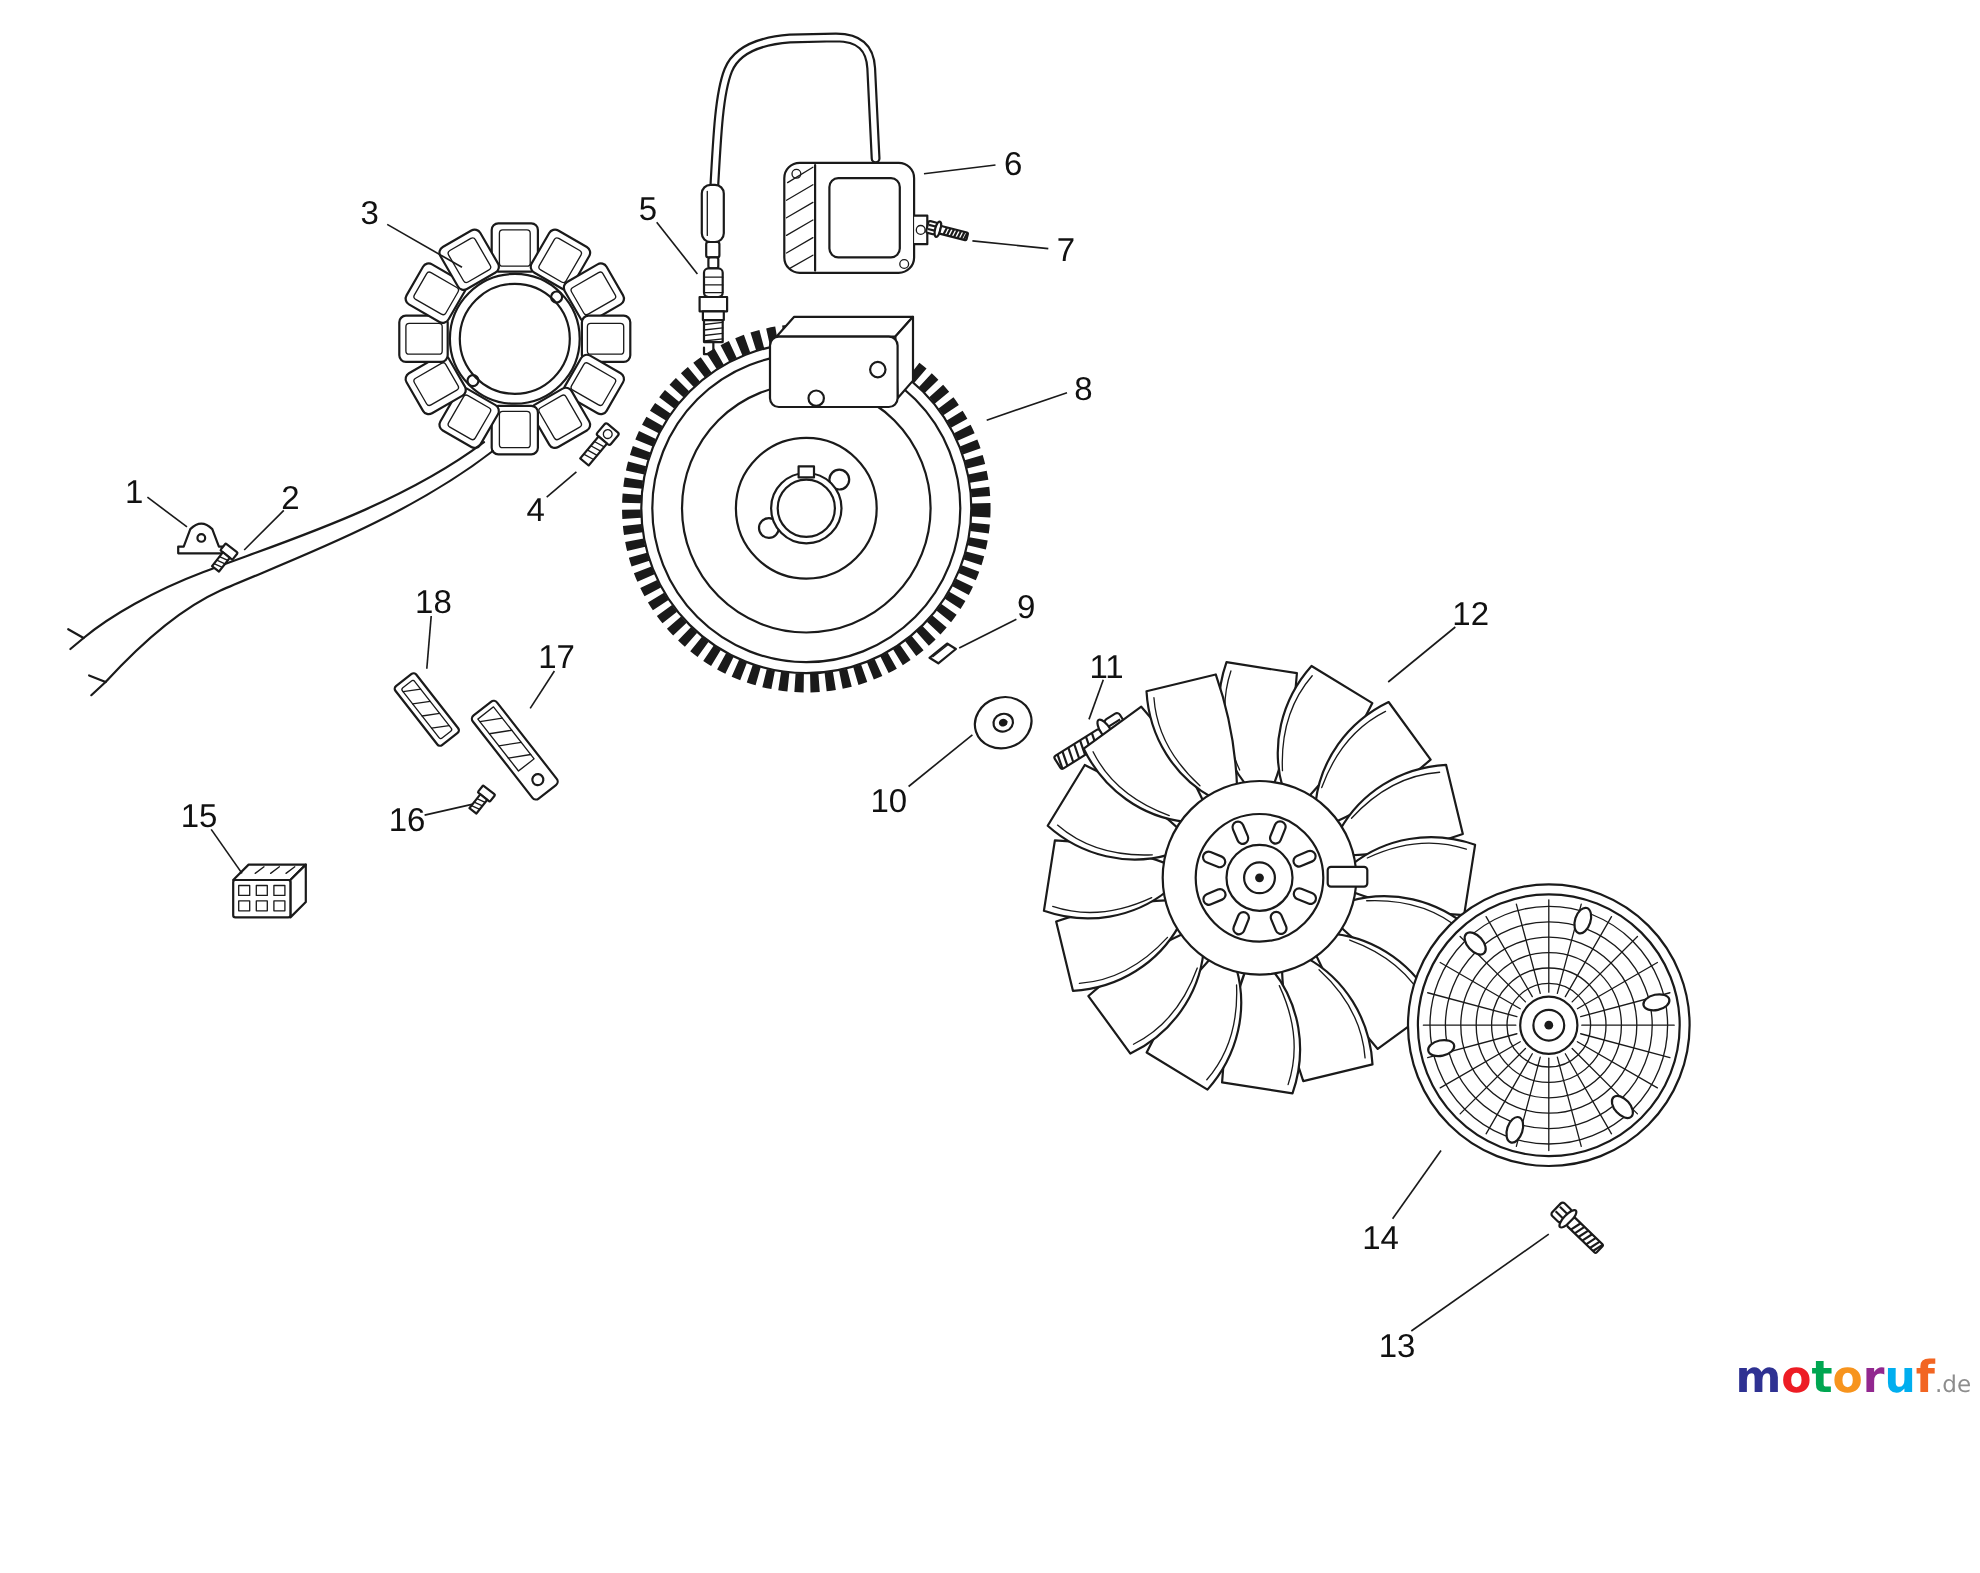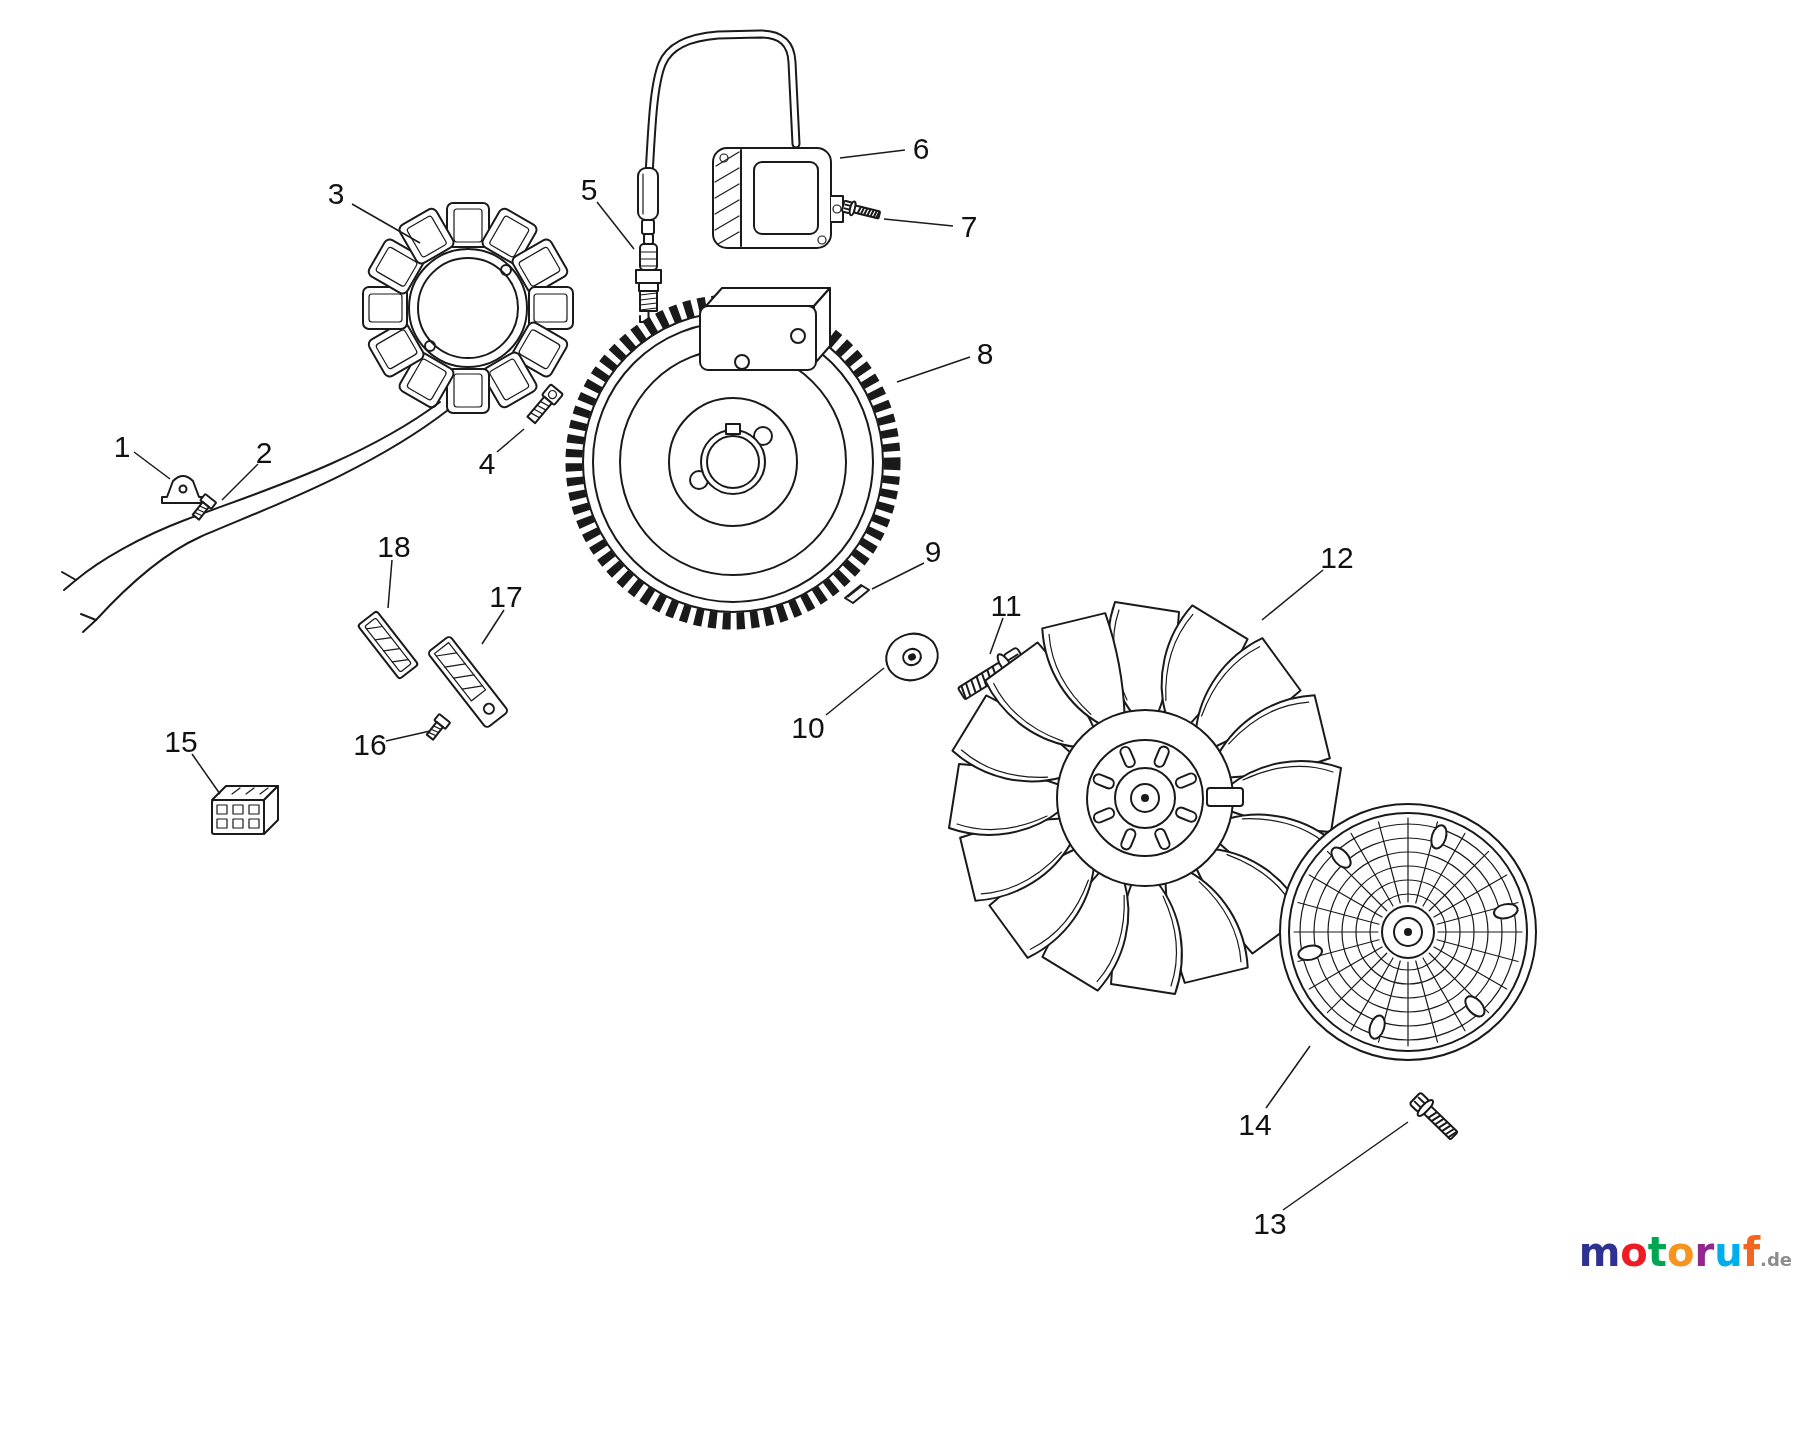--- a/index.html
+++ b/index.html
@@ -14,21 +14,21 @@
   .swv { fill:#ffffff; stroke:#1a1a1a; stroke-width:2; vector-effect:non-scaling-stroke; }
   .teeth { fill:none; stroke:#1a1a1a; stroke-width:17; stroke-dasharray:8 6; }
   .lead  { fill:none; stroke:#1a1a1a; stroke-width:1.5; }
   .cableO { fill:none; stroke:#1a1a1a; stroke-width:9; stroke-linecap:round; }
   .cableI { fill:none; stroke:#ffffff; stroke-width:5; stroke-linecap:round; }
   .lbl { font-family:"Liberation Sans", sans-serif; font-size:30px; fill:#111111; }
 
   
   .watermark { position:absolute; right:8px; top:1232px; font-family:"DejaVu Sans", sans-serif;
                font-weight:bold; font-size:40px; line-height:40px; letter-spacing:0px; user-select:none; }
-  .watermark .suffix { font-size:18px; font-weight:bold; }
+  .watermark .suffix { font-size:21px; font-weight:normal; }
 </style>
 </head>
 <body>
 
 <div class="stage">
 <svg width="1800" height="1430" viewBox="0 0 1800 1430">
 
   <defs>
 
     <g id="stb">

